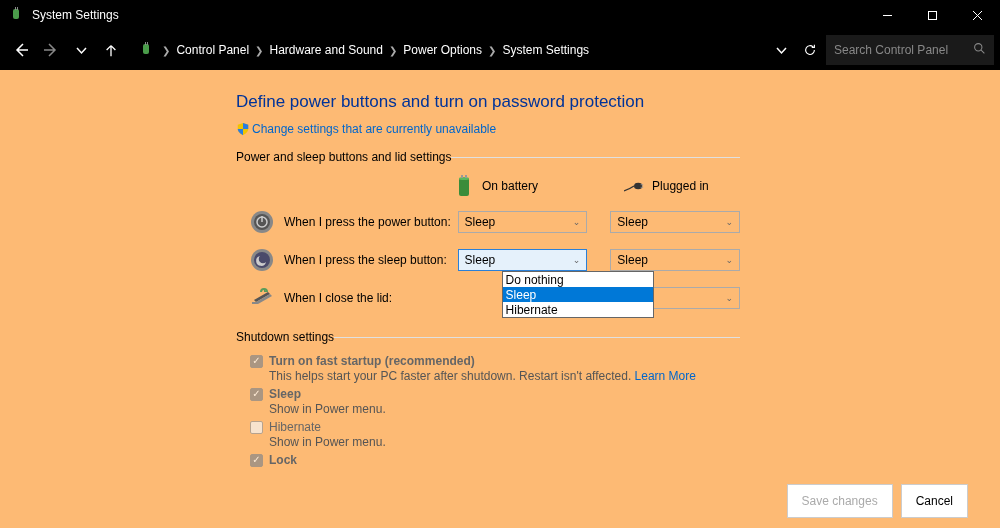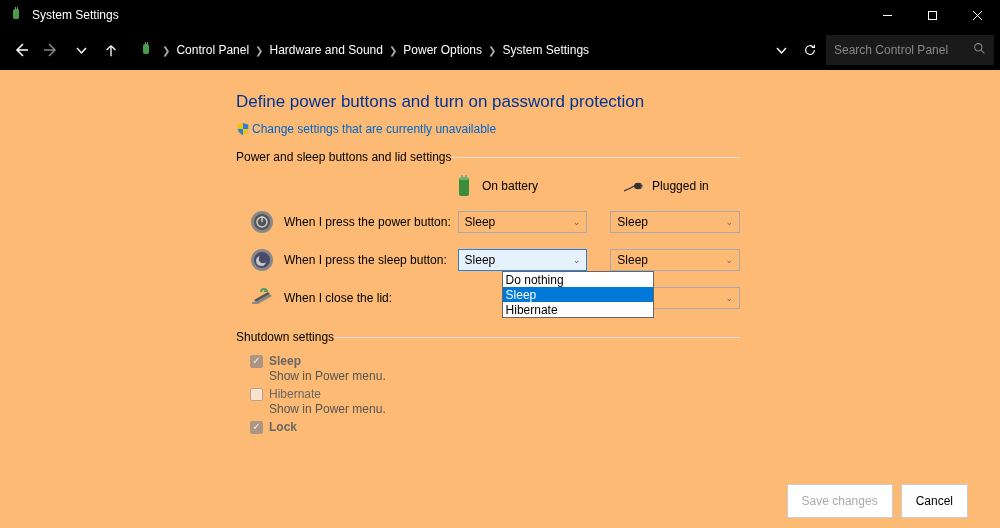--- a/index.html
+++ b/index.html
@@ -243,20 +243,27 @@
         </div>
     </div>
 
     <div class="section-gap"></div>
 
     <div class="section-header">
       <span>Shutdown settings</span>
       <div class="line"></div>
     </div>
 
+    <div class="shutdown-item">
+      <div class="shutdown-row">
+        <div class="checkbox checked disabled"></div>
+        <span class="shutdown-label">Turn on fast startup (recommended)</span>
+      </div>
+      <div class="shutdown-desc"><span>This helps start your PC faster after shutdown. Restart isn't affected. </span><a class="link-text">Learn More</a></div>
+    </div>
 
     <div class="shutdown-item">
       <div class="shutdown-row">
         <div class="checkbox checked disabled"></div>
         <span class="shutdown-label">Sleep</span>
       </div>
       <div class="shutdown-desc">Show in Power menu.</div>
     </div>
 
     <div class="shutdown-item">

